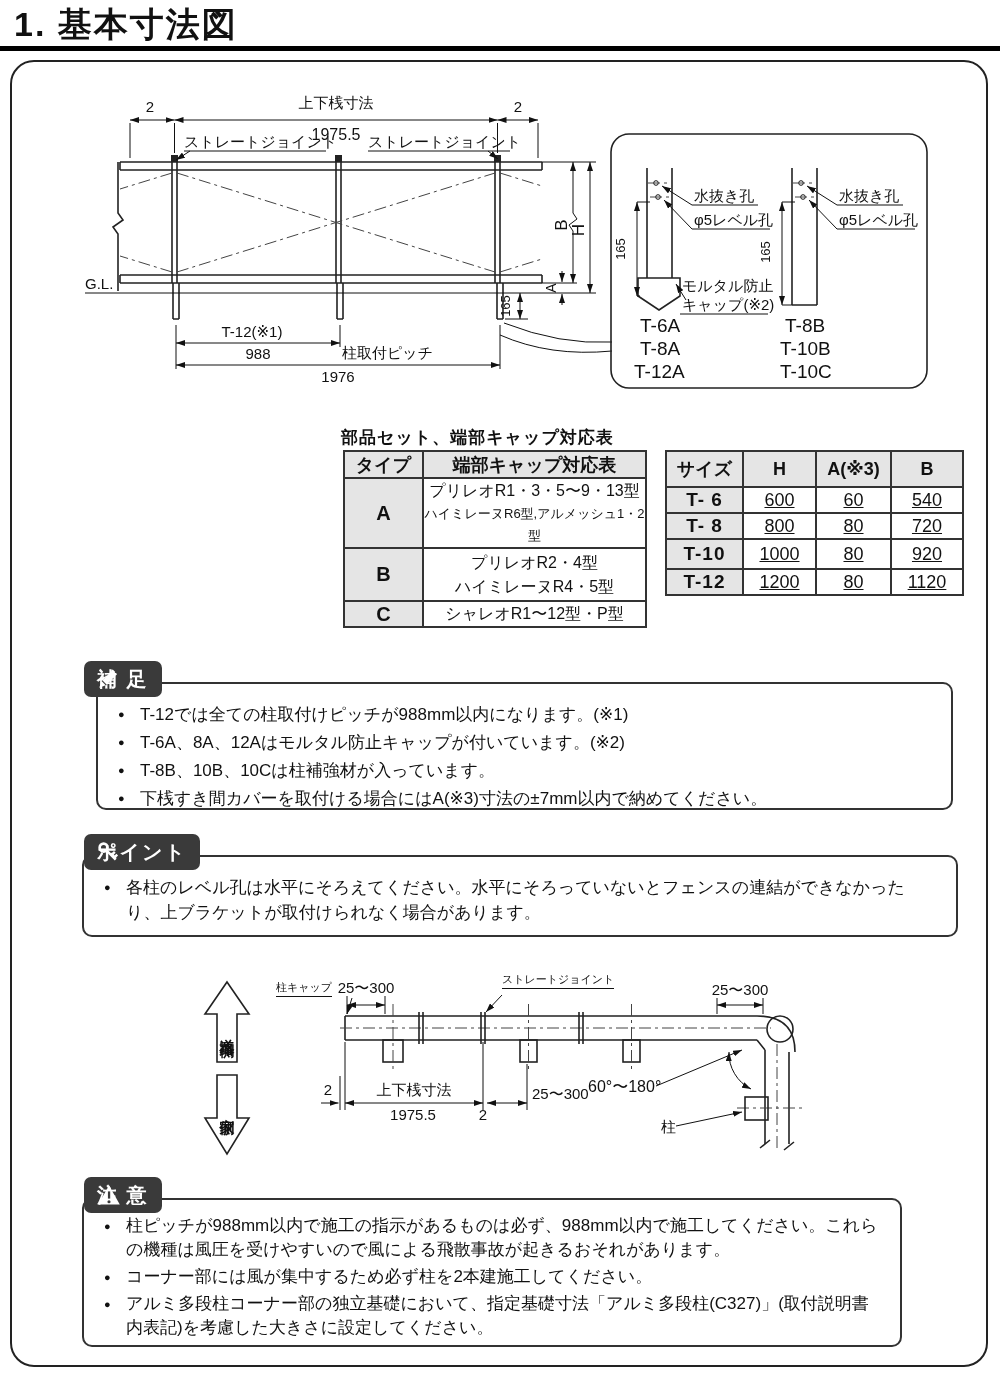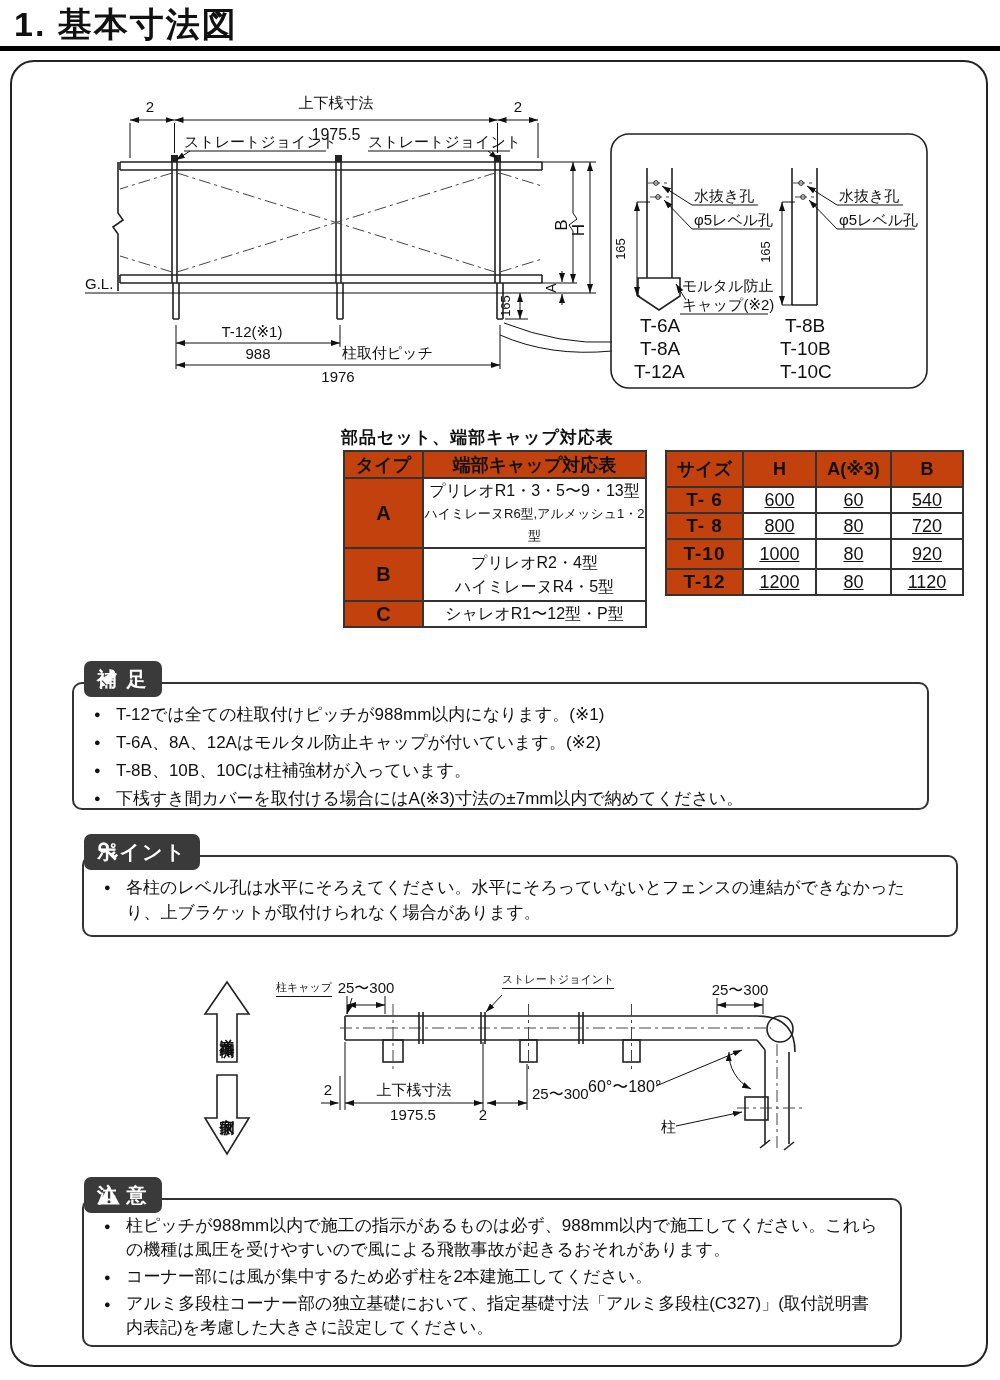--- a/index.html
+++ b/index.html
@@ -19,21 +19,21 @@
   .mid{text-anchor:middle;}
   .note-box{border:2px solid #333;border-radius:10px;background:#fff;box-sizing:border-box;}
   .note-tab{position:absolute;background:#3a3a3a;color:#fff;border-radius:7px;display:flex;
             align-items:center;gap:8px;padding:0 13px;height:36px;font-size:20px;
             font-weight:bold;letter-spacing:2px;}
   .note-list{margin:0;padding:18px 18px 0 20px;list-style:none;font-size:17px;line-height:25px;}
   .note-list li{padding-left:22px;position:relative;margin-bottom:3px;}
   .note-list li::before{content:"●";position:absolute;left:0;top:0;font-size:11px;line-height:25px;}
   table.tbl{position:absolute;border-collapse:collapse;background:#fff;table-layout:fixed;}
   .tbl td,.tbl th{border:2px solid #333;text-align:center;vertical-align:middle;padding:0;overflow:hidden;}
-  .gray{background:#c2410c;}
+  .gray{background:#e5e5e5;}
   .tbl-title{font-size:17px;font-weight:bold;letter-spacing:1px;}
   .vtext{writing-mode:vertical-rl;text-orientation:upright;font-size:15px;letter-spacing:2px;
          font-weight:bold;text-align:center;}
   .ul-label{font-size:11px;border-bottom:1.2px solid #111;padding-bottom:1px;white-space:nowrap;}
   .fence-l1{font-size:16px;line-height:24px;}
   .fence-l2{font-size:13px;line-height:22px;}
   .type-cell{font-size:20px;font-weight:bold;}
   .num-cell{font-size:18px;text-decoration:underline;}
   .size-cell{font-size:19px;font-weight:bold;letter-spacing:1px;}
   .hdr-cell{font-size:18px;font-weight:bold;}
@@ -221,21 +221,21 @@
   </tr>
   <tr style="height:26px">
     <td class="gray size-cell">T-12</td>
     <td class="num-cell">1200</td>
     <td class="num-cell">80</td>
     <td class="num-cell">1120</td>
   </tr>
 </tbody>
   </table>
 
-<div class="abs note-box" style="left:72px;top:682px;width:857px;height:128px">
+<div class="abs note-box" style="left:96px;top:682px;width:857px;height:128px">
   <ul class="note-list">
     <li>T-12では全ての柱取付けピッチが988mm以内になります。(※1)</li>
     <li>T-6A、8A、12Aはモルタル防止キャップが付いています。(※2)</li>
     <li>T-8B、10B、10Cは柱補強材が入っています。</li>
     <li>下桟すき間カバーを取付ける場合にはA(※3)寸法の±7mm以内で納めてください。</li>
   </ul>
 </div>
 <div class="note-tab" style="left:84px;top:661px">
   <svg width="22" height="22" viewBox="0 0 20 20">
     <polygon points="2,18 4.5,11.5 14,2 18,6 8.5,15.5" fill="#fff"></polygon>

